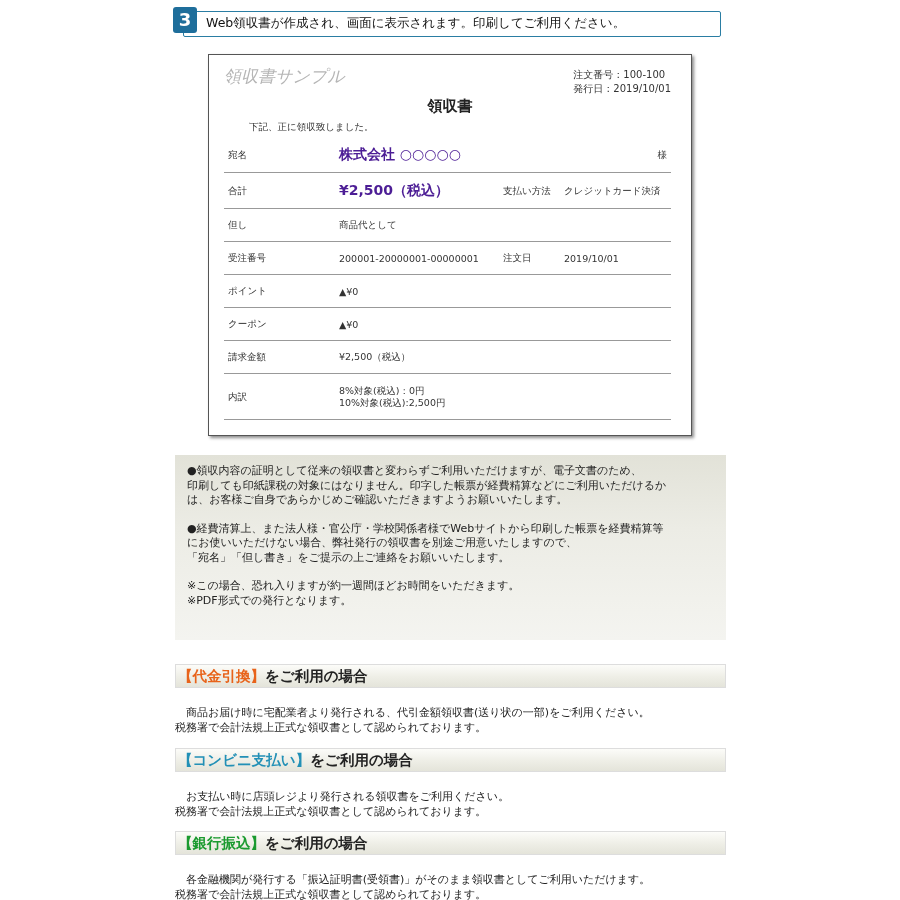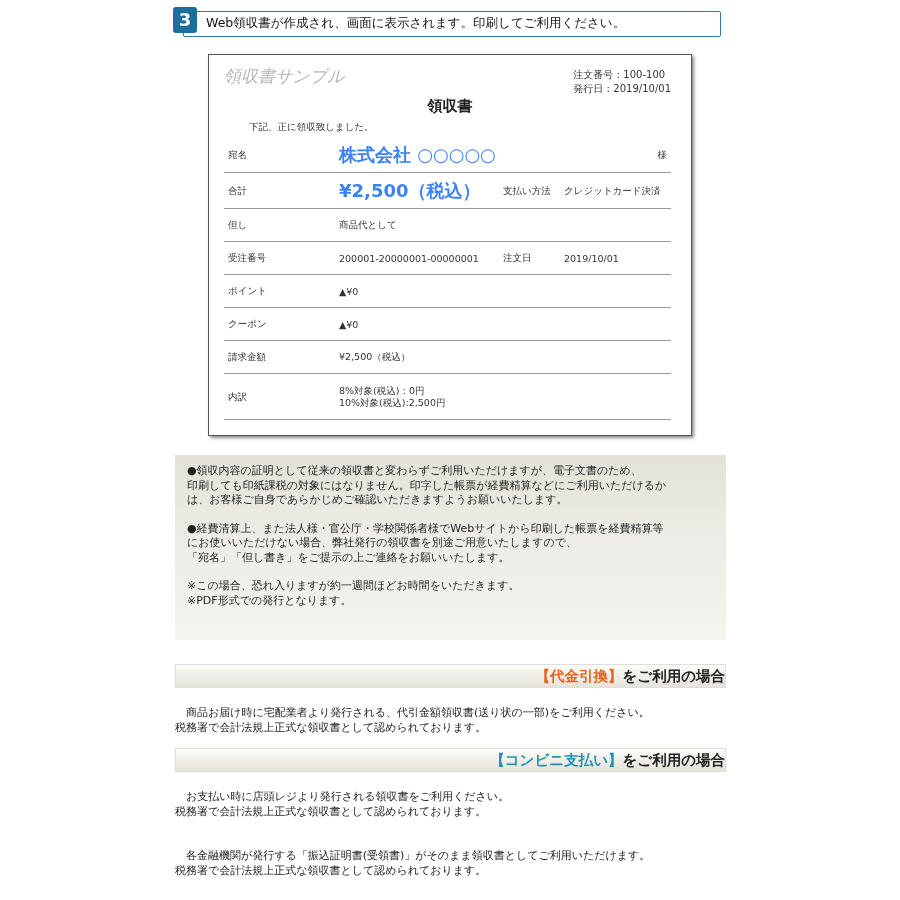--- a/index.html
+++ b/index.html
@@ -18,33 +18,33 @@
     .r-meta { position: absolute; right: 20px; top: 13px; text-align: left; font-size: 10px; color: #333; line-height: 14px; }
     .r-heading { position: absolute; left: 0; right: 0; top: 42px; text-align: center; font-size: 15px; font-weight: bold; color: #222; }
     .r-received { position: absolute; left: 40px; top: 66px; font-size: 9.5px; color: #333; }
     .r-rows { position: absolute; left: 15px; right: 20px; top: 82px; }
     .r-row { position: relative; border-bottom: 1px solid #999; height: 33px; font-size: 9.5px; color: #333; }
     .r-row .lbl { position: absolute; left: 4px; top: 50%; transform: translateY(-50%); }
     .r-row .val { position: absolute; left: 115px; top: 50%; transform: translateY(-50%); }
     .r-row .lbl2 { position: absolute; left: 279px; top: 50%; transform: translateY(-50%); }
     .r-row .val2 { position: absolute; left: 340px; top: 50%; transform: translateY(-50%); }
     .r-row .suffix { position: absolute; right: 4px; top: 50%; transform: translateY(-50%); }
-    .r-row.big .val { font-size: 18px; font-weight: bold; color: #3b82f6; }
+    .r-row.big .val { font-size: 14px; font-weight: bold; color: #4c1d95; }
     .r-row.first { height: 36px; }
     .r-row.tall { height: 46px; }
     .r-row .val.multi { line-height: 12px; }
 
     
     .notice { position: absolute; left: 175px; top: 455px; width: 551px; height: 185px; background: linear-gradient(#e2e2d8 0%, #ececE5 40%, #f4f4f0 100%); padding: 9px 12px; font-size: 11px; line-height: 14.5px; color: #222; }
     .notice p { margin-bottom: 14px; white-space: pre-line; }
     .notice p.last { margin-bottom: 0; }
 
     
     .sec { position: absolute; left: 175px; width: 551px; }
-    .sec-head { height: 24px; border: 1px solid #ddd; background: linear-gradient(#fcfcf9 0%, #eeeee6 55%, #e4e4da 100%); font-size: 14.5px; font-weight: bold; line-height: 23px; padding-left: 14px; color: #222; text-align: right; }
+    .sec-head { height: 24px; border: 1px solid #ddd; background: linear-gradient(#fcfcf9 0%, #eeeee6 55%, #e4e4da 100%); font-size: 14.5px; font-weight: bold; line-height: 23px; padding-left: 2px; color: #222; }
     .sec-head .accent-orange { color: #e8631a; }
     .sec-head .accent-blue { color: #2290b6; }
     .sec-head .accent-green { color: #1a9a2f; }
     .sec-body { font-size: 11px; line-height: 14.5px; color: #222; margin-top: 18px; white-space: pre-line; }
     .sec1 { top: 664px; }
     .sec2 { top: 748px; }
     .sec3 { top: 831px; }
   </style>
 </head>
 <body>
@@ -129,15 +129,18 @@
 
 <div class="sec sec2">
   <div class="sec-head">
     <span class="accent-blue">【コンビニ支払い】</span><span>をご利用の場合</span>
   </div>
   <div class="sec-body">　お支払い時に店頭レジより発行される領収書をご利用ください。
 税務署で会計法規上正式な領収書として認められております。</div>
 </div>
 
 <div class="sec sec3">
+  <div class="sec-head">
+    <span class="accent-green">【銀行振込】</span><span>をご利用の場合</span>
+  </div>
   <div class="sec-body">　各金融機関が発行する「振込証明書(受領書)」がそのまま領収書としてご利用いただけます。
 税務署で会計法規上正式な領収書として認められております。</div>
 </div>
 
 </body></html>

